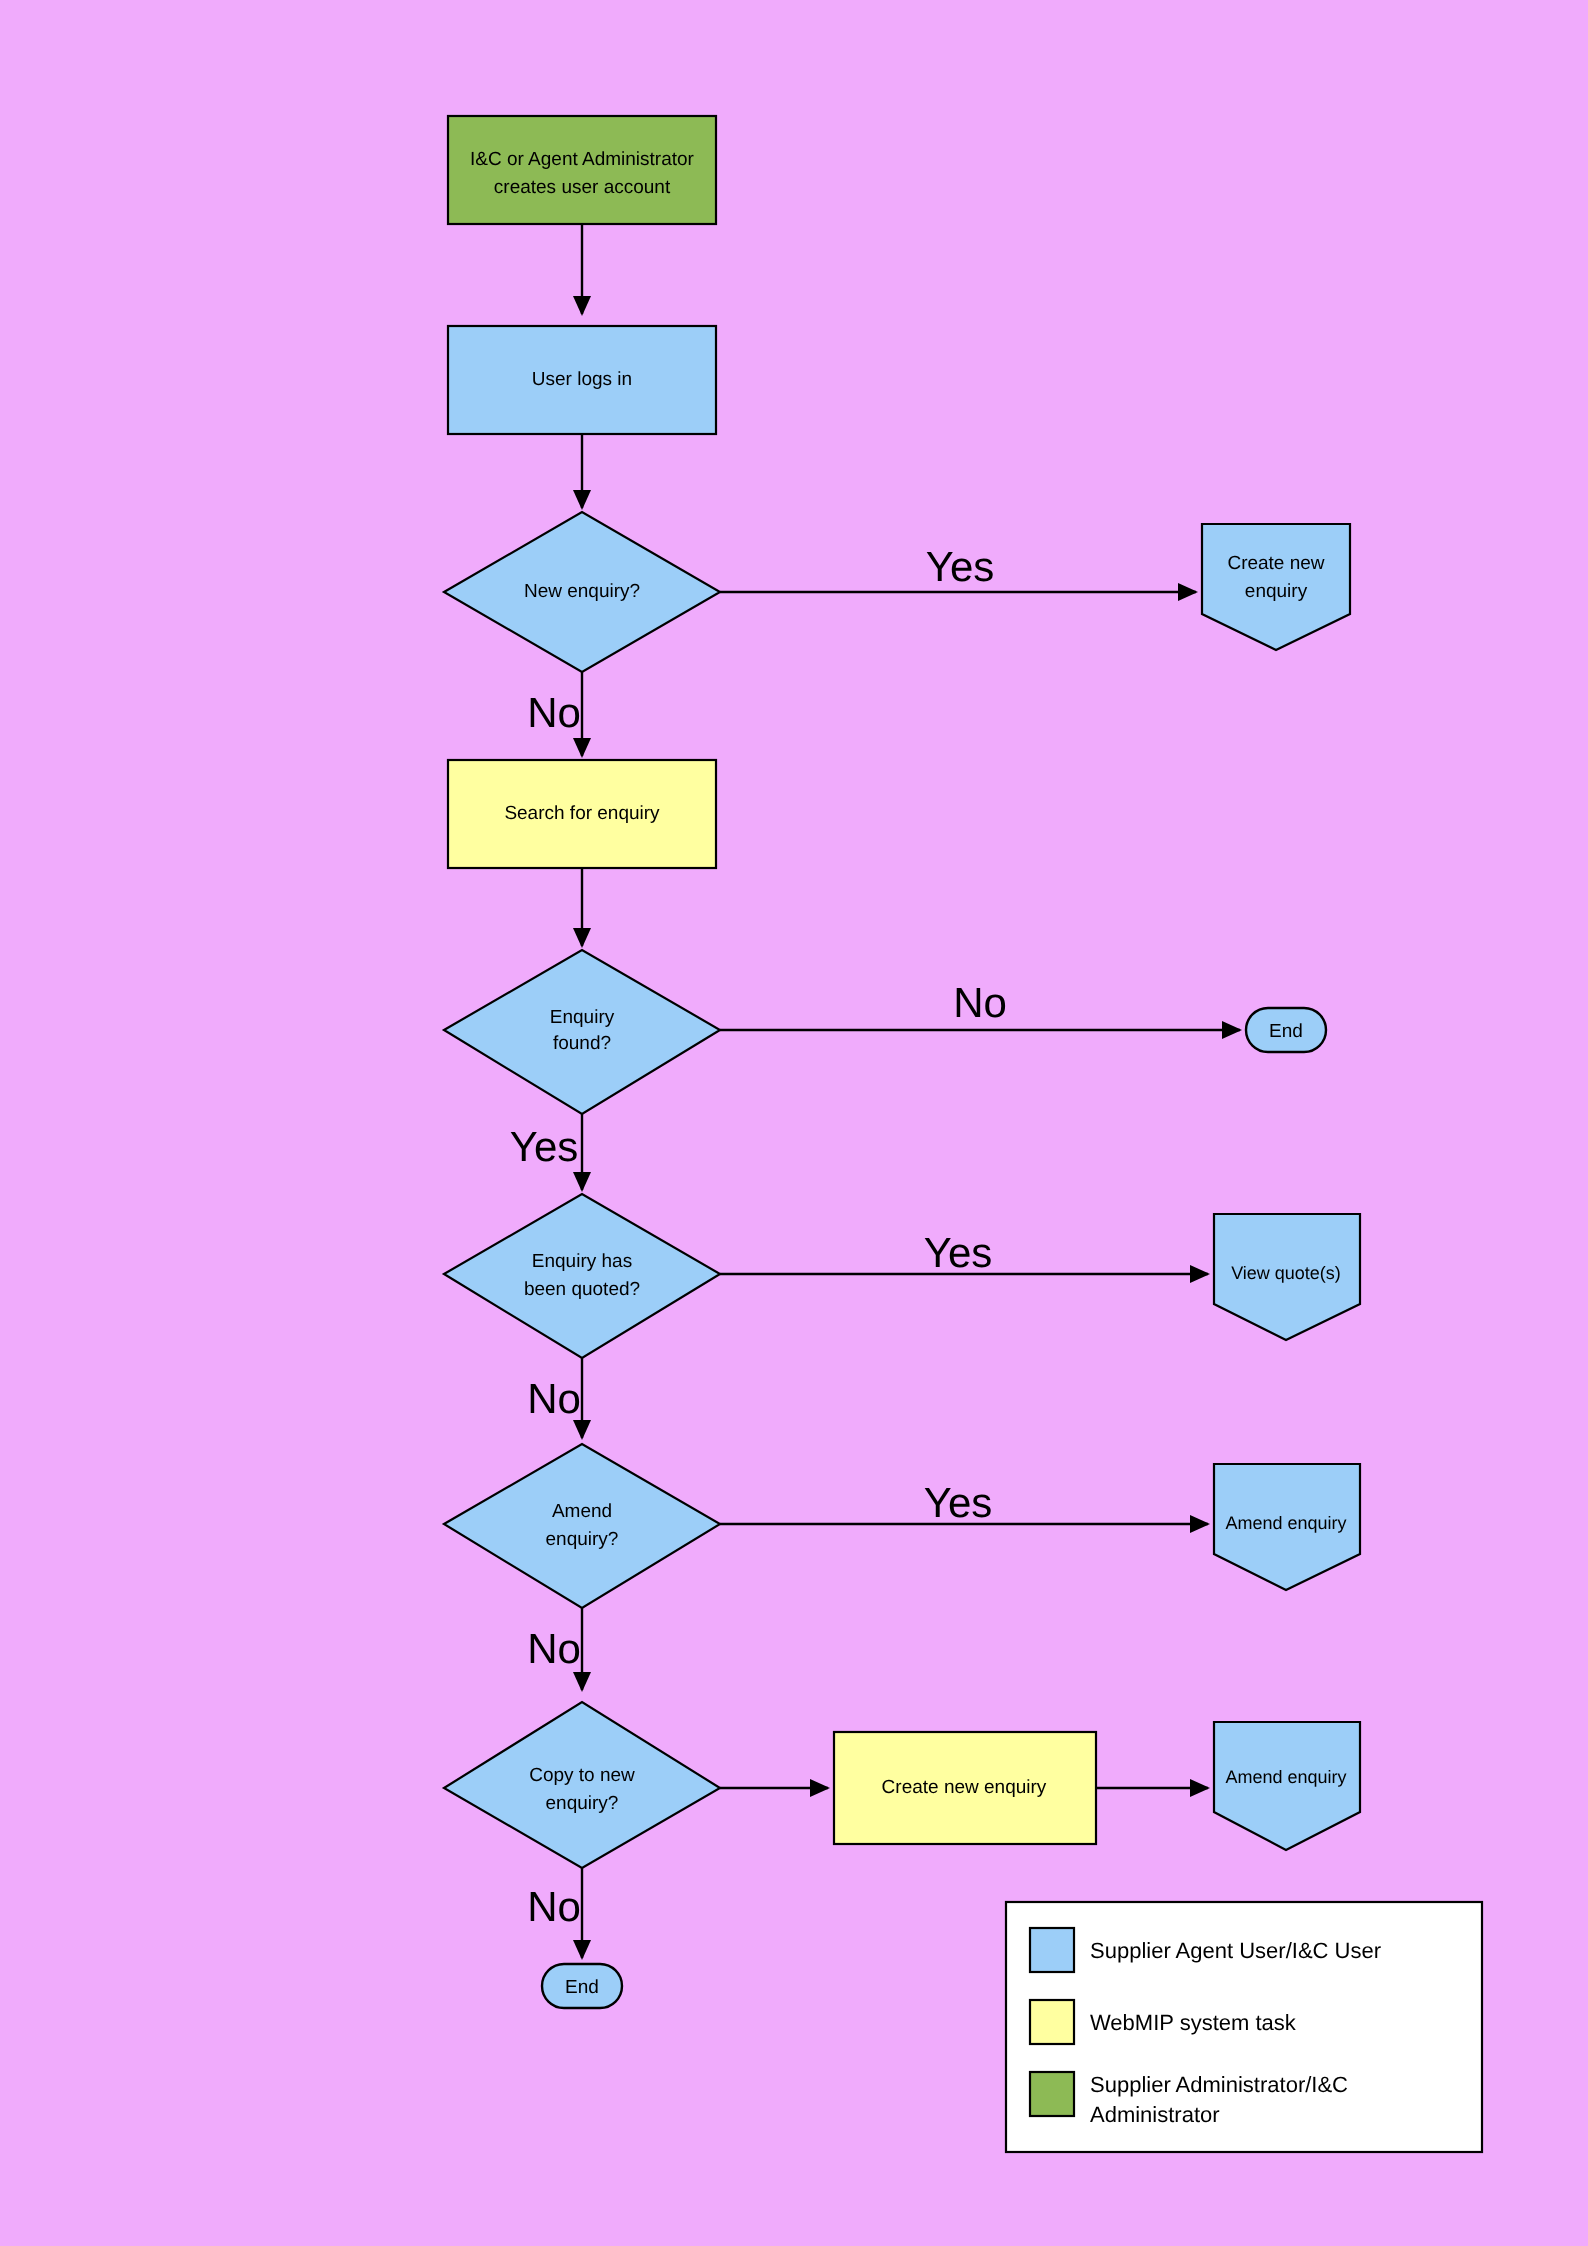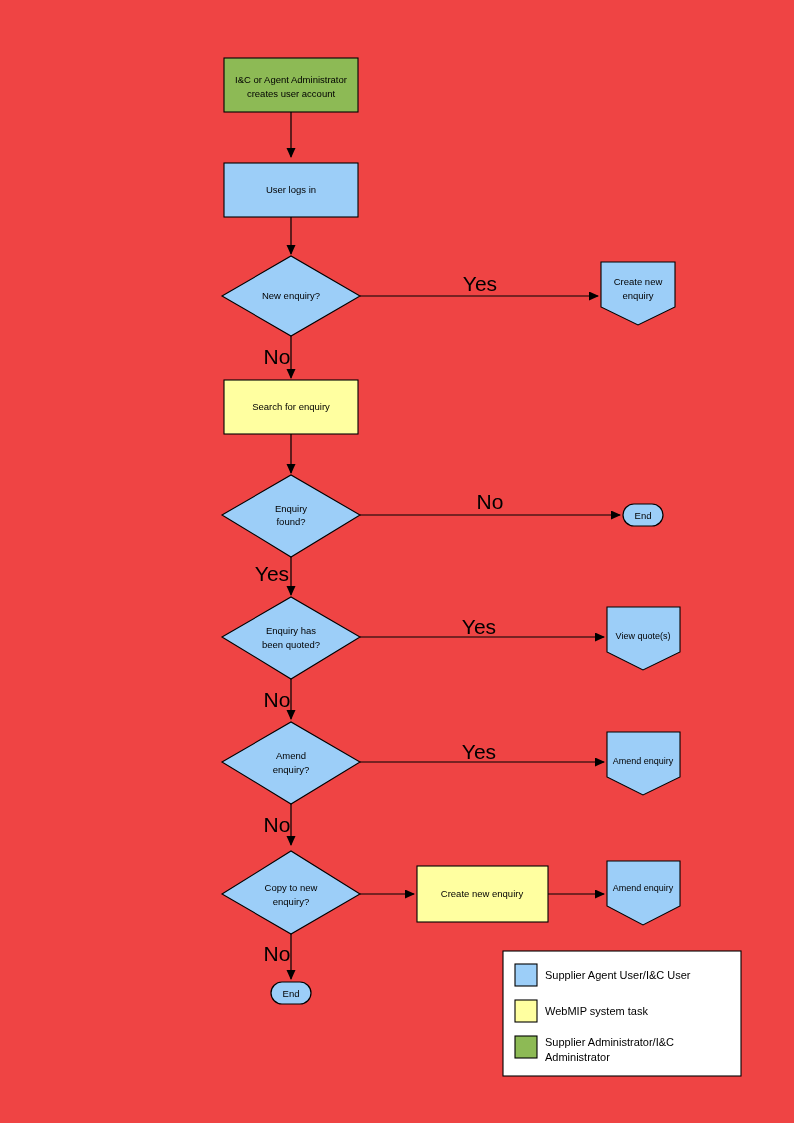--- a/index.html
+++ b/index.html
@@ -7,21 +7,21 @@
     padding: 0;
     background: #ffffff;
   }
   body {
     font-family: "Liberation Sans", sans-serif;
   }
   #canvas {
     position: relative;
     width: 794px;
     height: 1123px;
-    background: #ef4444;
+    background: #f0abfc;
     overflow: hidden;
   }
   svg.flow {
     position: absolute;
     left: 0;
     top: 0;
     width: 794px;
     height: 1123px;
   }
   .node-label {

